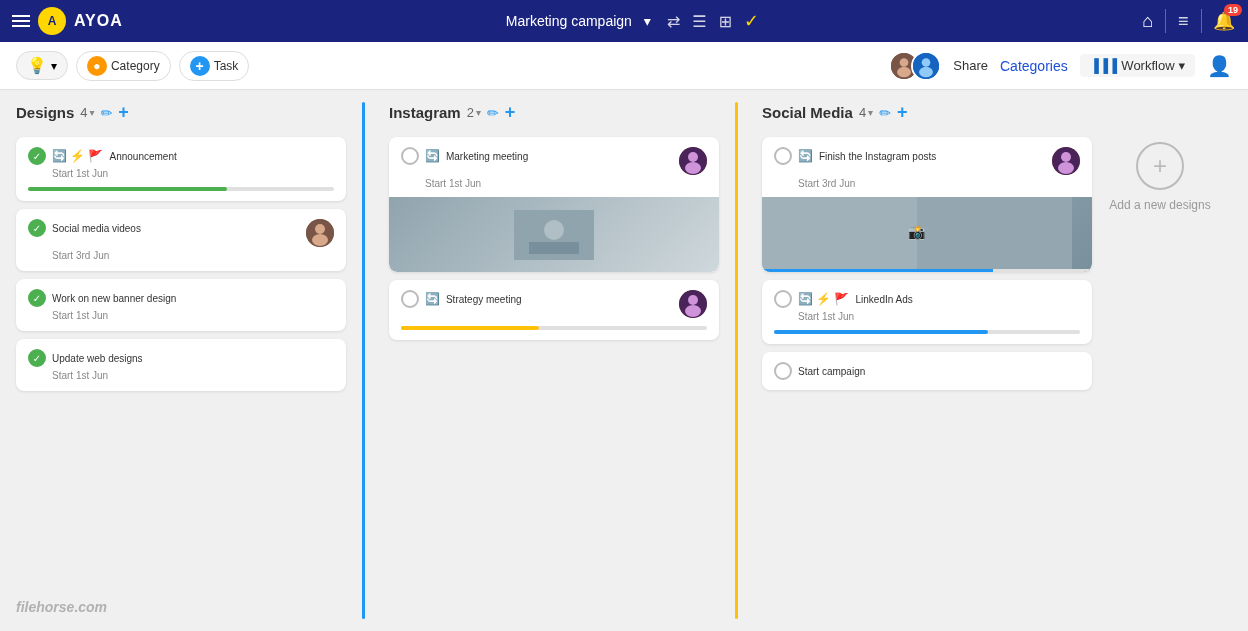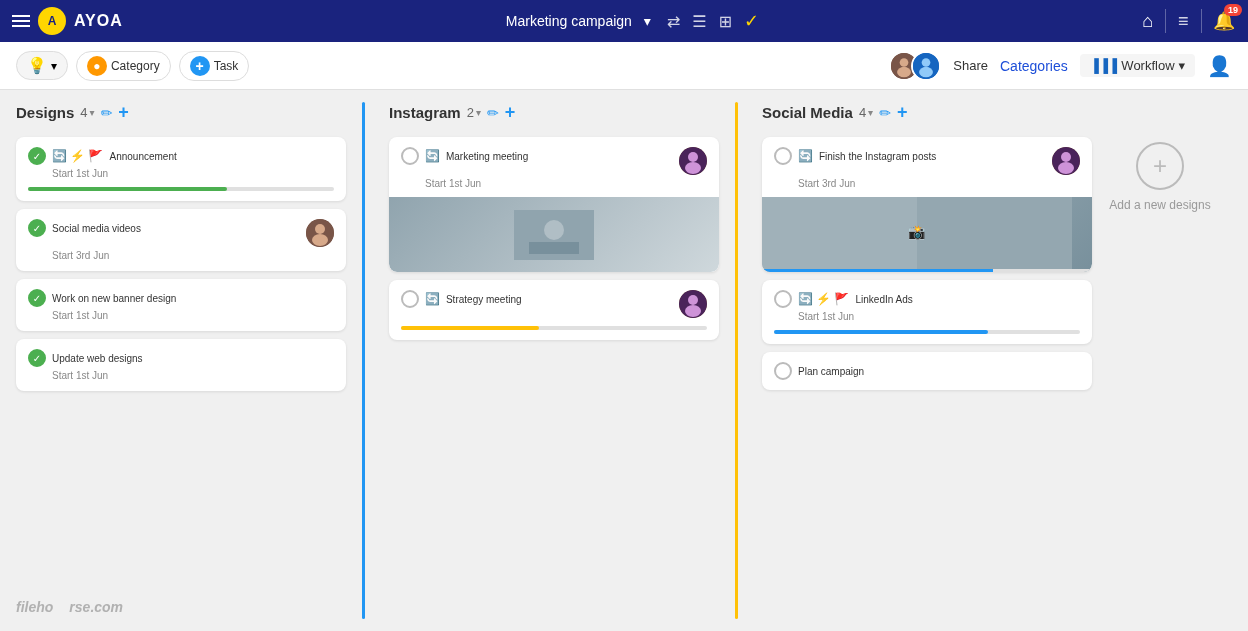--- a/index.html
+++ b/index.html
@@ -405,32 +405,32 @@
         <div class="progress-bar-container">
           <div class="progress-bar progress-blue"></div>
         </div>
       </div>
 
 
       <div class="card">
         <div class="card-header">
           <div class="card-title-row">
             <div class="card-check pending"></div>
-            <span class="card-title">Plan campaign</span>
+            <span class="card-title">Start campaign</span>
           </div>
         </div>
       </div>
 
     </div>
   </div>
 
   <div class="add-category-col">
     <div class="add-category-circle">
       <span>+</span>
     </div>
     <span class="add-category-label">Add a new designs</span>
   </div>
 
 </div>
 
 <div class="watermark">
-  <span style="color:rgba(150,150,150,0.7);font-style:italic;font-size:14px;">fileho<span style="color:rgba(150,150,150,0.7);padding-left:16px;">rse</span>.com</span>
+  <span style="color:rgba(150,150,150,0.7);font-style:italic;font-size:14px;">fileho<span style="color:rgba(150,150,150,0.7);">rse</span>.com</span>
 </div>
 
 </body></html>

